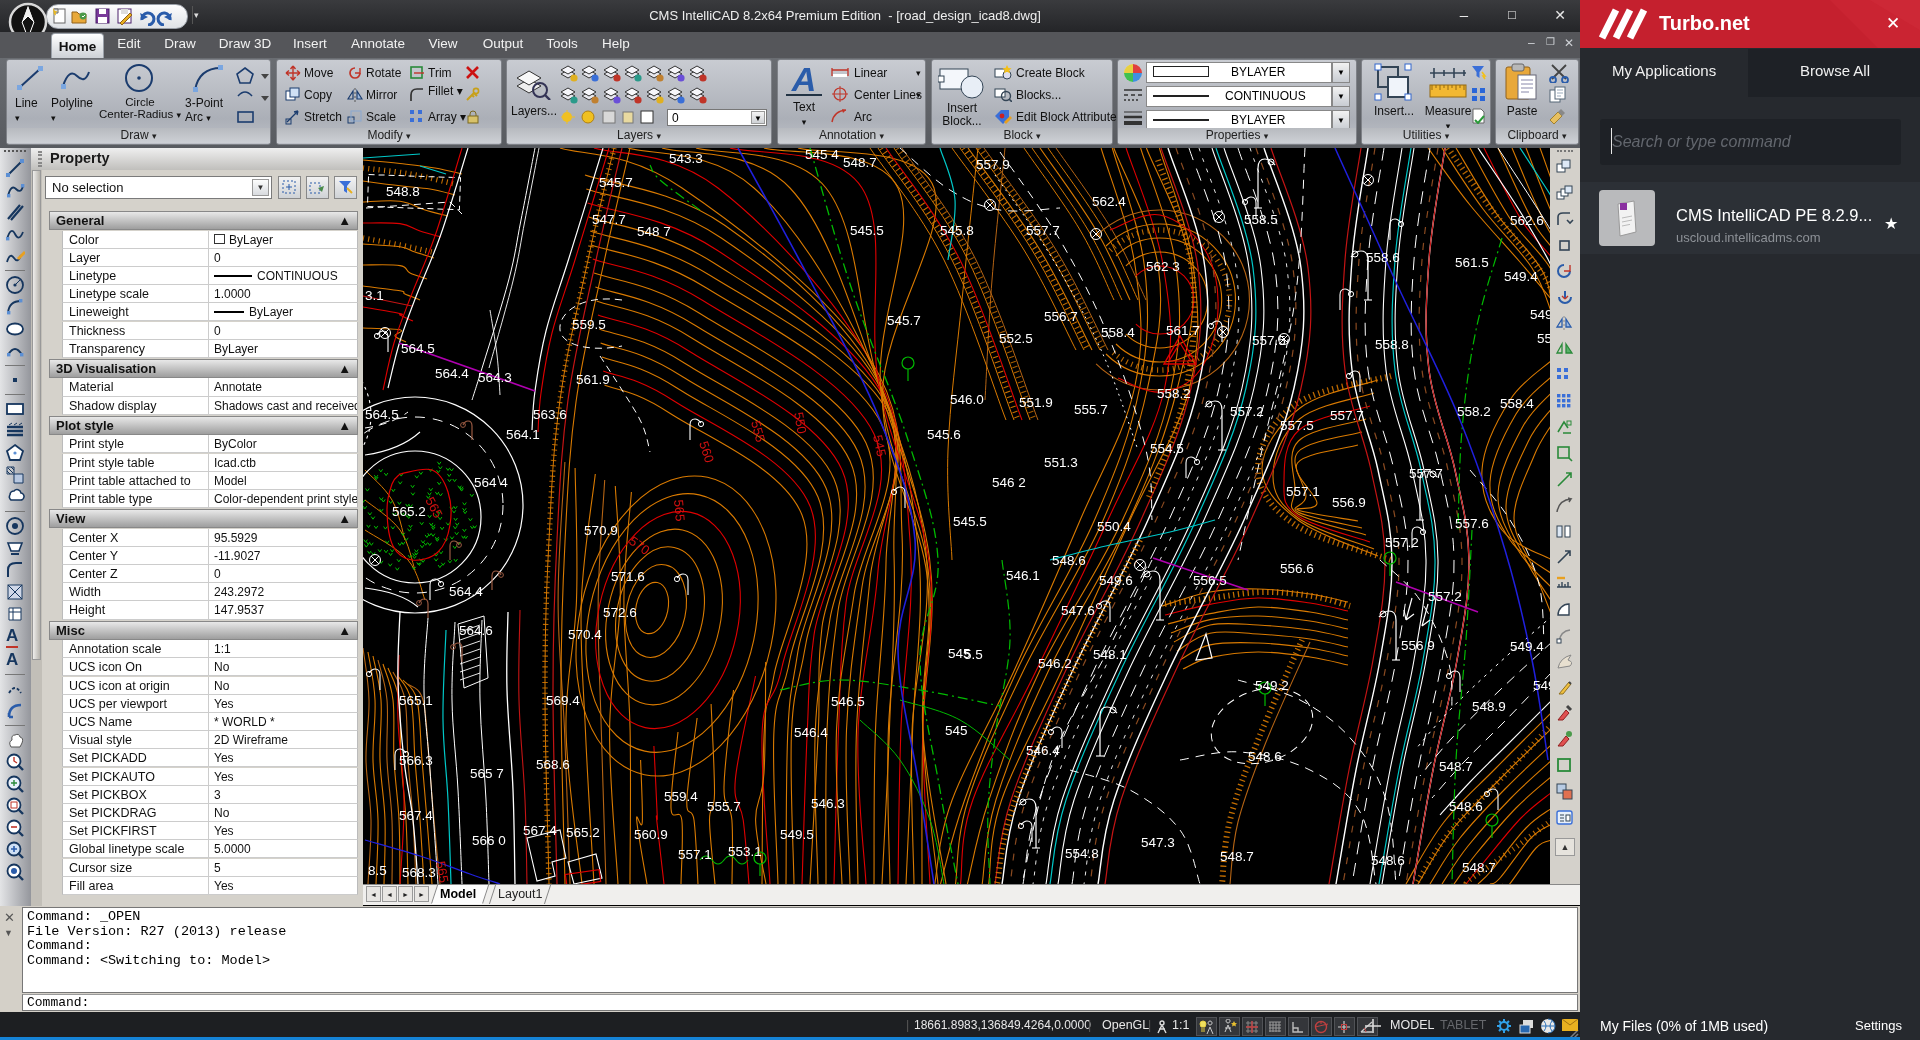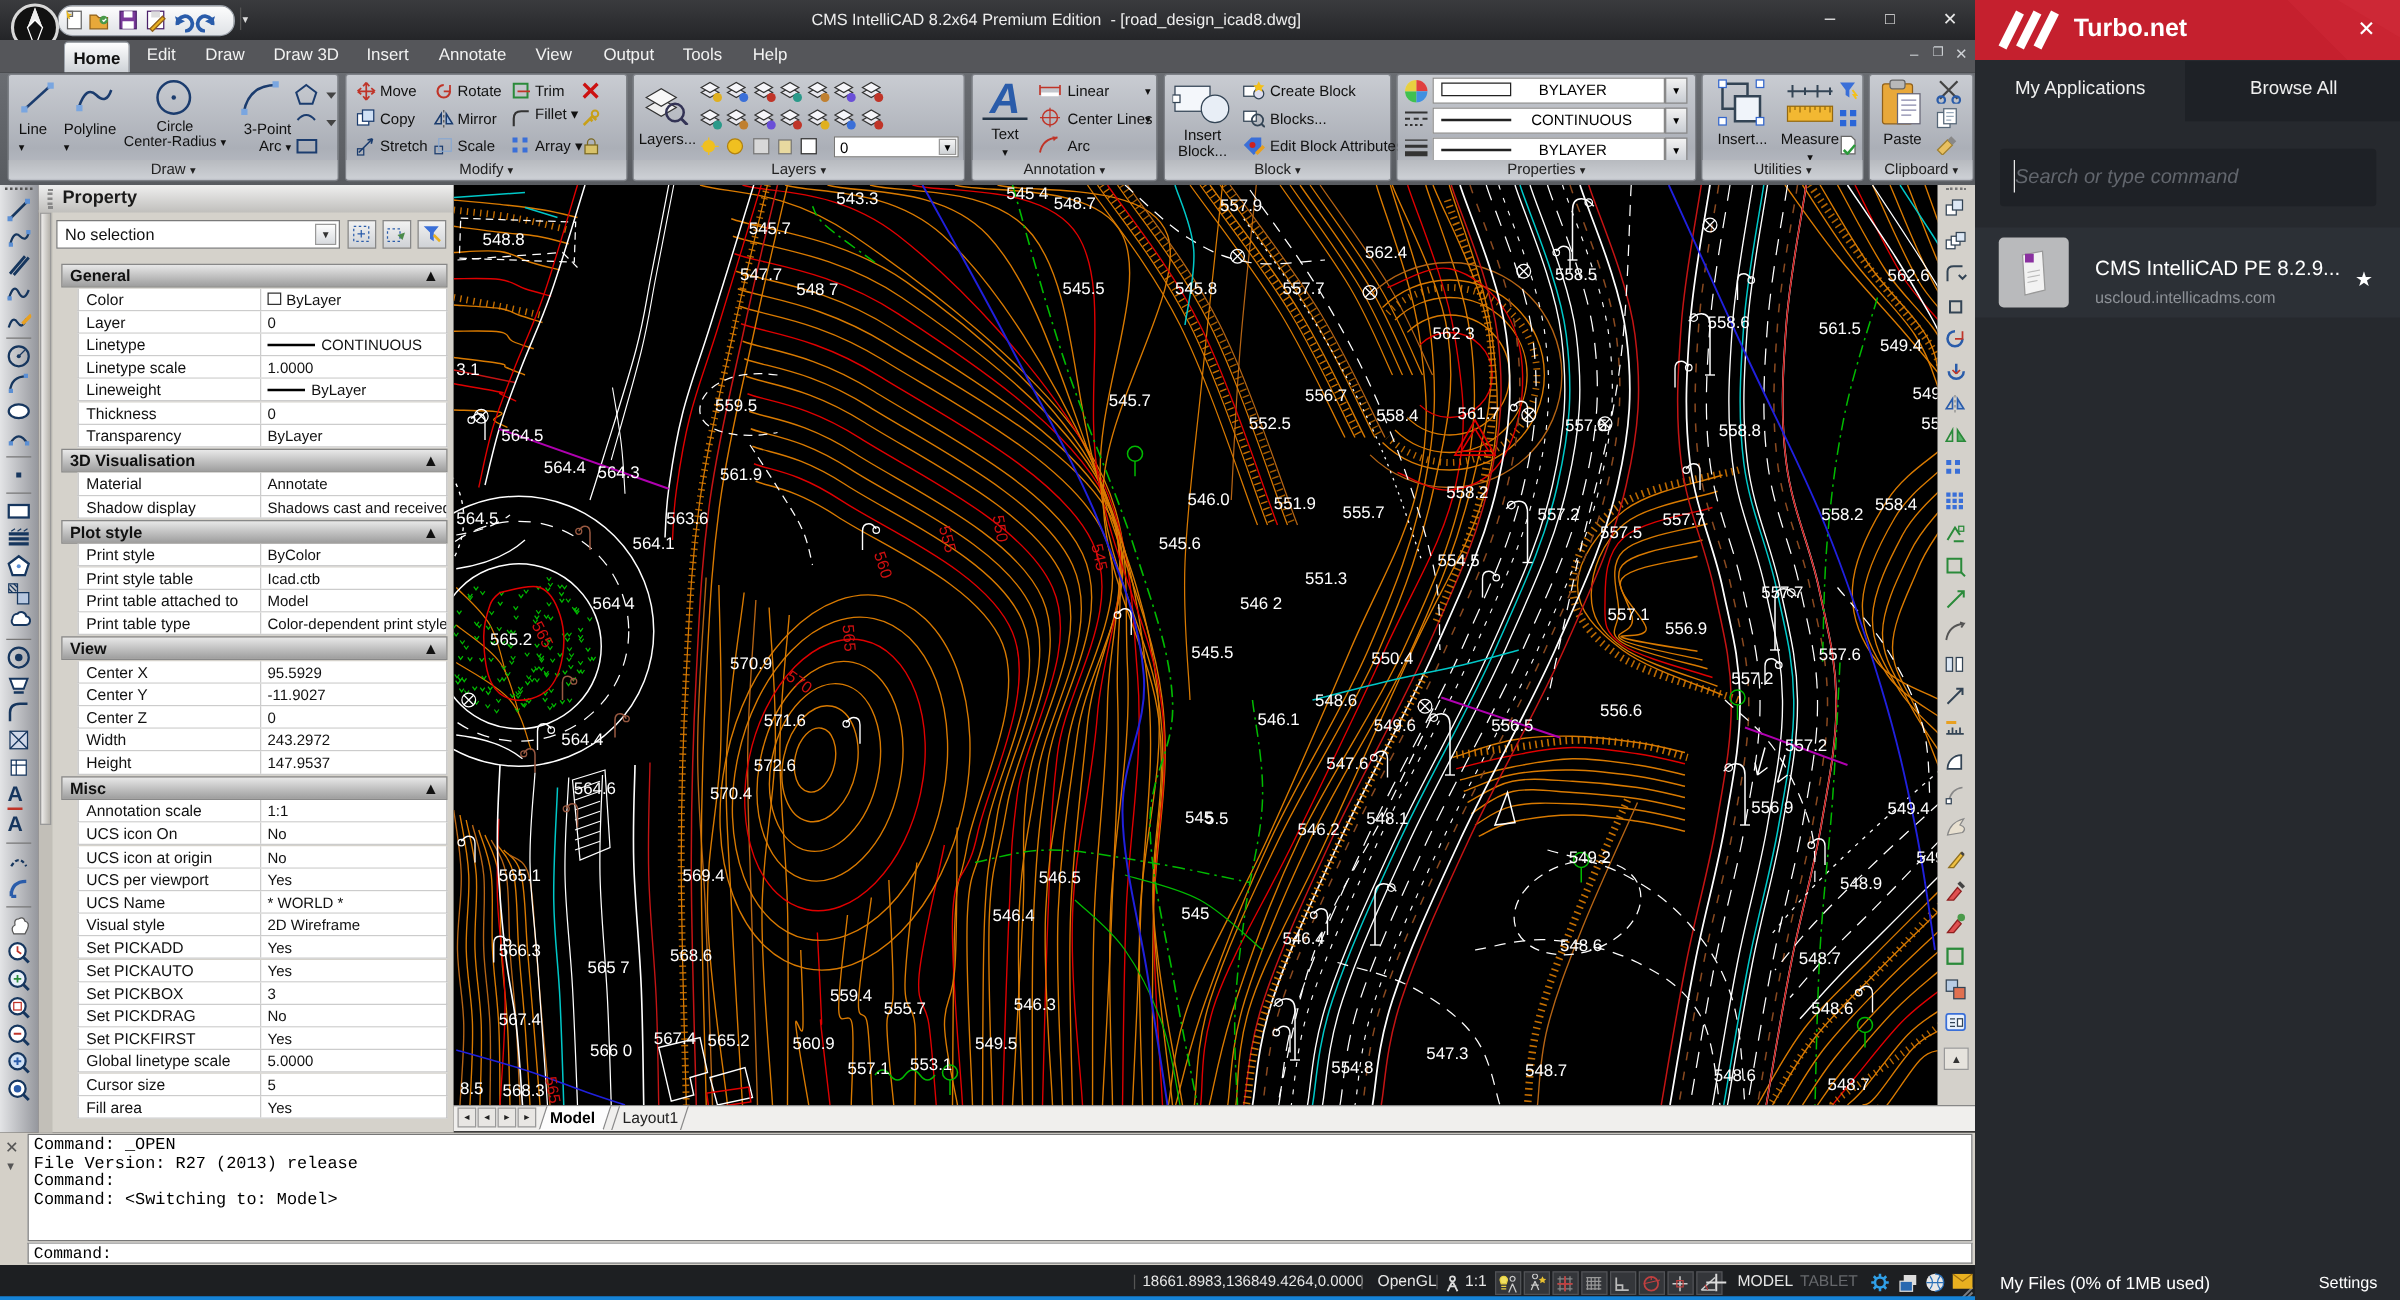--- a/index.html
+++ b/index.html
@@ -102,21 +102,21 @@
     <svg class="abs" style="left:116px;top:2px" width="32" height="32">
         <circle cx="16" cy="16" r="13" stroke="#1b3c6e" stroke-width="2" fill="none"></circle>
         <circle cx="16" cy="16" r="1.8" fill="#1b3c6e"></circle>
       </svg>
     <div class="ritem" style="left:88px;top:36px;width:90px;text-align:center;font-size:11.5px">Circle<br>Center-Radius <span style="font-size:9px">▾</span></div>
     <svg class="abs" style="left:184px;top:2px" width="34" height="32">
         <path d="M4 28 Q8 6 30 6" stroke="#1b3c6e" stroke-width="2" fill="none"></path>
         <rect x="2" y="25" width="5" height="5" fill="#7aa6e0"></rect>
         <rect x="27" y="3" width="5" height="5" fill="#7aa6e0"></rect>
       </svg>
-    <div class="ritem" style="left:178px;top:36px;width:48px;text-align:right">3-Point<br>Arc <span style="font-size:9px">▾</span></div>
+    <div class="ritem" style="left:178px;top:36px;width:48px;text-align:left">3-Point<br>Arc <span style="font-size:9px">▾</span></div>
     <svg class="abs" style="left:228px;top:4px" width="36" height="64">
       <path d="M10 4 L18 10 L15 19 L5 19 L2 10 Z" stroke="#1b3c6e" stroke-width="1.6" fill="none"></path>
         <path d="M26 10 l8 0 l-4 5 z" fill="#444"></path>
       <path d="M3 32 Q10 24 17 32" stroke="#1b3c6e" stroke-width="1.6" fill="none"></path>
         <path d="M26 32 l8 0 l-4 5 z" fill="#444"></path>
       <rect x="3" y="48" width="15" height="10" stroke="#1b3c6e" stroke-width="1.6" fill="none"></rect>
     </svg>
       <div class="rglabel">Draw <span style="font-size:9px">▾</span></div>
     </div>
     <div class="rgroup" style="left:276px;width:226px">

